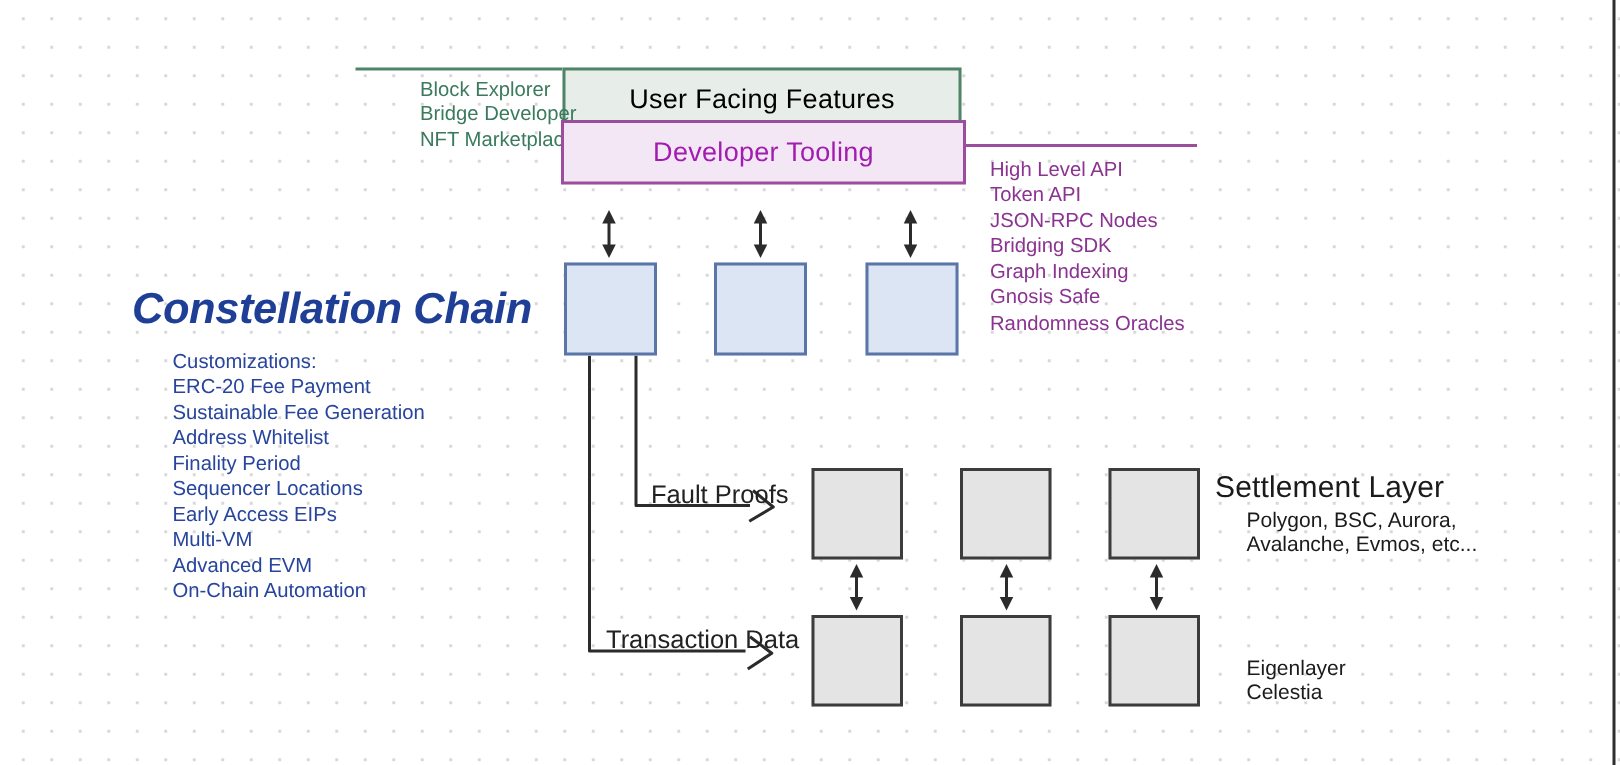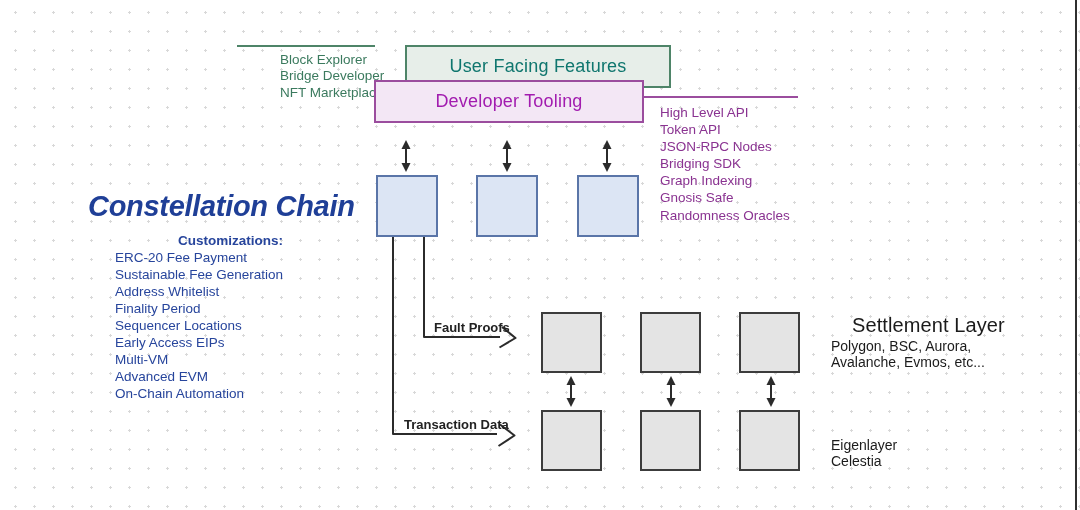--- a/index.html
+++ b/index.html
@@ -19,21 +19,21 @@
   svg.connectors{position:absolute;left:0;top:0;width:1080px;height:510px;pointer-events:none;}
 
   
   .hbox{
     position:absolute;
     display:flex;align-items:center;justify-content:center;
     font-size:18px;letter-spacing:.2px;
   }
   .hbox.green{
     left:375px;top:45px;width:262px;height:39px;
-    background:#e7eee9;border:2px solid #4e8468;color:#0f766e;margin-left:30px;
+    background:#e7eee9;border:2px solid #4e8468;color:#000000;
   }
   .hbox.purple{
     left:374px;top:80px;width:266px;height:39px;
     background:#f3e7f5;border:2px solid #9b4d9e;color:#a21caf;
   }
   .bracket-line{position:absolute;height:0;border-top:2px solid;}
   .bracket-line.green{left:237px;top:45px;width:138px;border-color:#4e8468;}
   .bracket-line.purple{left:640px;top:96px;width:158px;border-color:#9b4d9e;}
 
   .sidelist{position:absolute;font-size:13.5px;line-height:16.4px;}
@@ -42,29 +42,29 @@
 
   
   .chain-title{
     position:absolute;left:88px;top:190px;
     font-size:29px;font-weight:bold;color:#1f3f97;letter-spacing:-.3px;font-style:italic;
   }
   .customizations{
     position:absolute;left:115px;top:232px;
     font-size:13.5px;line-height:17px;color:#27459c;
   }
-  .customizations .head{font-weight:bold;text-align:right;}
+  .customizations .head{font-weight:normal;}
 
   
   .node{position:absolute;box-sizing:border-box;}
   .node.blue{background:#dce5f4;border:2px solid #5a75a8;width:62px;height:62px;top:175px;}
   .node.gray{background:#e4e4e4;border:2px solid #3c3c3c;width:61px;height:61px;}
 
   
-  .conn-label{position:absolute;font-size:13px;color:#222222;font-weight:bold;}
+  .conn-label{position:absolute;font-size:17px;color:#222222;}
 
   
   .layer-title{position:absolute;font-size:20px;color:#1b1b1b;letter-spacing:.1px;}
   .layer-sub{position:absolute;font-size:14px;line-height:15.6px;color:#1b1b1b;}
 
   .window-edge{position:absolute;left:1075px;top:0;width:2px;height:510px;background:#2f2f2f;}
 </style>
 </head>
 <body>
 
@@ -154,21 +154,21 @@
   <div class="conn-label" style="left:404px;top:417px;">Transaction Data</div>
 
   <div class="node gray" style="left:541px;top:312px;"></div>
   <div class="node gray" style="left:640px;top:312px;"></div>
   <div class="node gray" style="left:739px;top:312px;"></div>
 
   <div class="node gray" style="left:541px;top:410px;"></div>
   <div class="node gray" style="left:640px;top:410px;"></div>
   <div class="node gray" style="left:739px;top:410px;"></div>
 
-  <div class="layer-title" style="left:852px;top:314px;">Settlement Layer</div>
+  <div class="layer-title" style="left:810px;top:314px;">Settlement Layer</div>
   <div class="layer-sub" style="left:831px;top:339px;">
     <div>Polygon, BSC, Aurora,</div>
     <div>Avalanche, Evmos, etc...</div>
   </div>
 
   <div class="layer-sub" style="left:831px;top:438px;">
     <div>Eigenlayer</div>
     <div>Celestia</div>
   </div>
 

